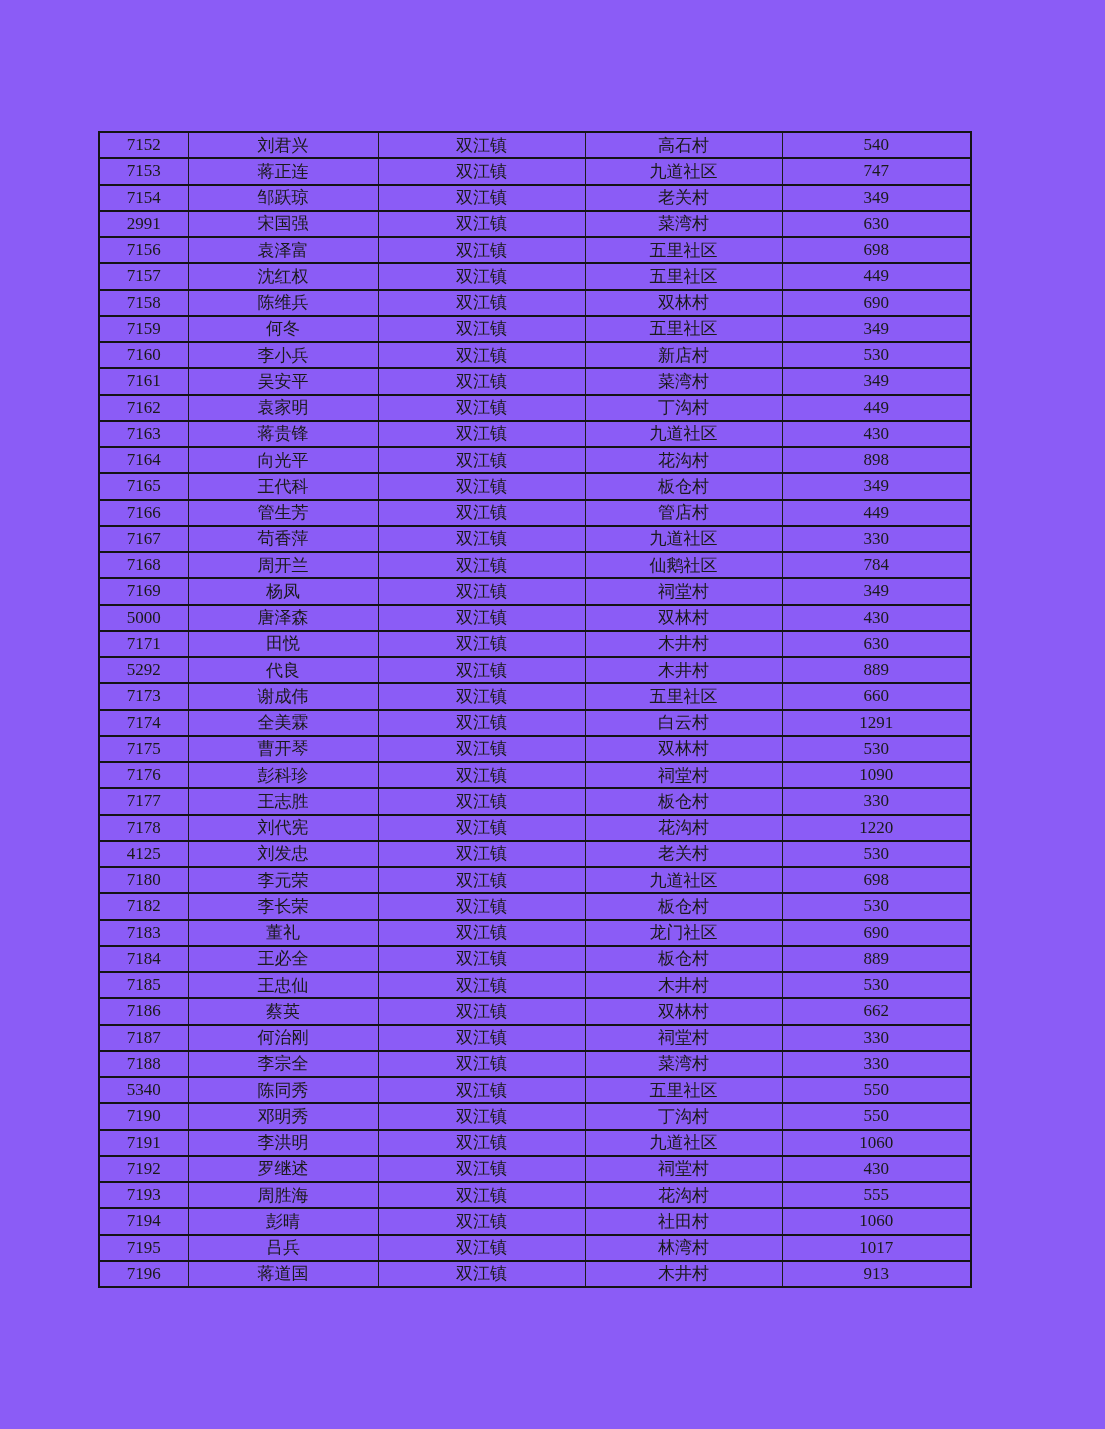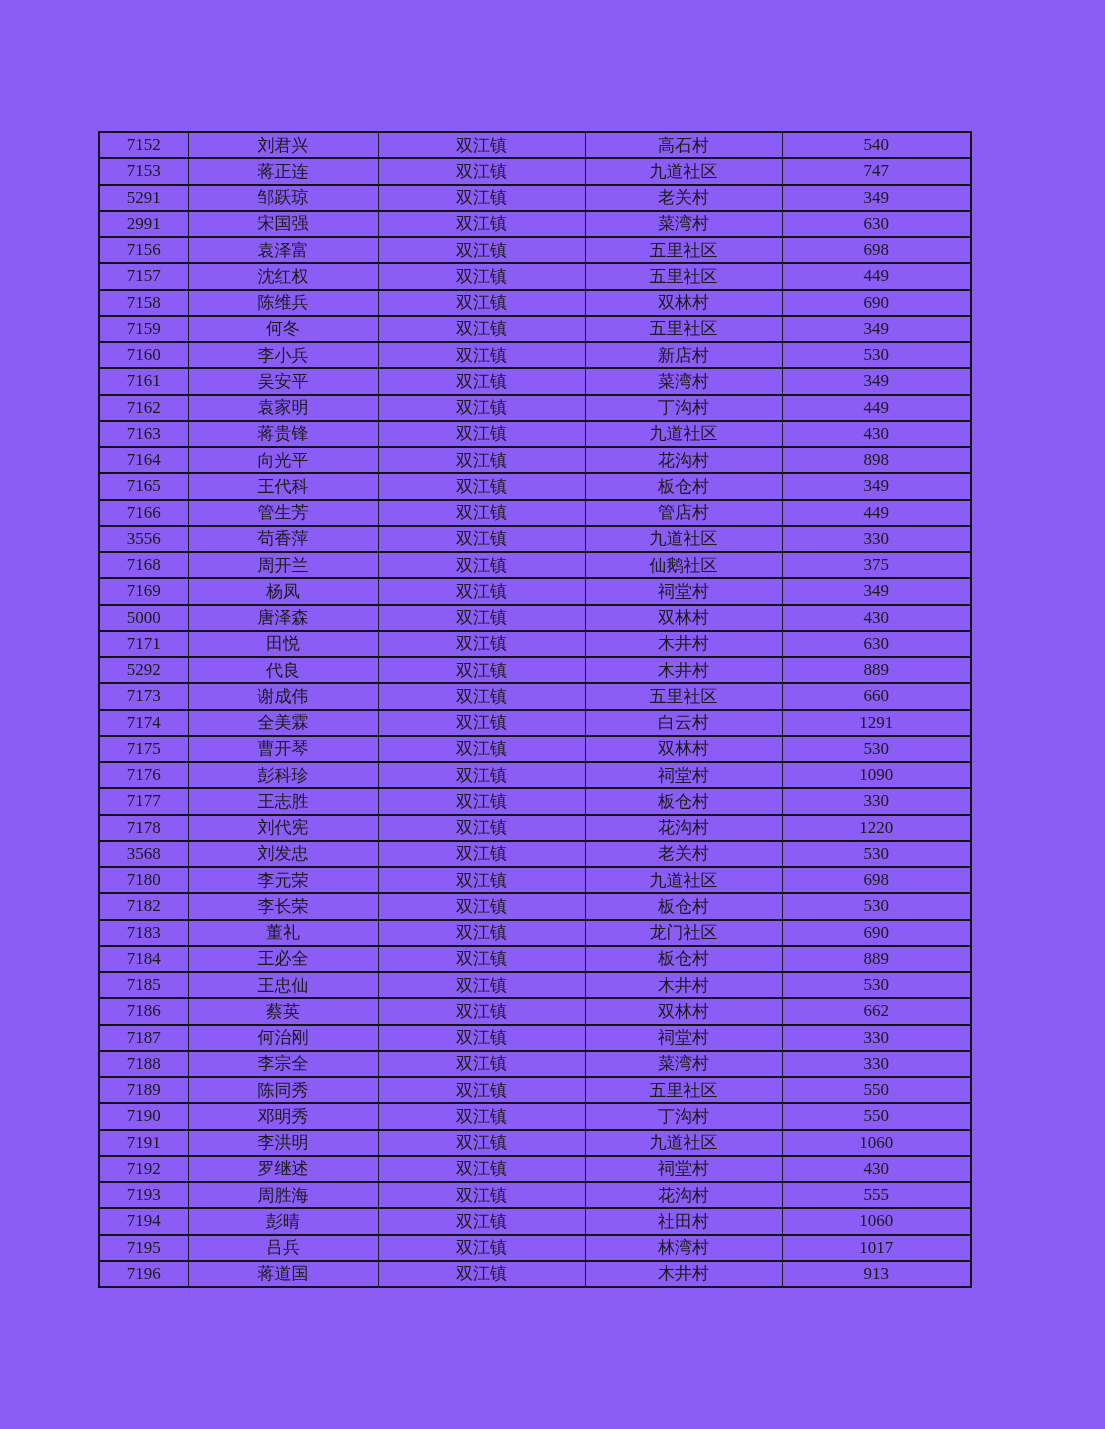--- a/index.html
+++ b/index.html
@@ -65,21 +65,21 @@
     <td>540</td>
   </tr>
         <tr>
     <td>7153</td>
     <td>蒋正连</td>
     <td>双江镇</td>
     <td>九道社区</td>
     <td>747</td>
   </tr>
         <tr>
-    <td>5291</td>
+    <td>7154</td>
     <td>邹跃琼</td>
     <td>双江镇</td>
     <td>老关村</td>
     <td>349</td>
   </tr>
         <tr>
     <td>2991</td>
     <td>宋国强</td>
     <td>双江镇</td>
     <td>菜湾村</td>
@@ -156,32 +156,32 @@
     <td>349</td>
   </tr>
         <tr>
     <td>7166</td>
     <td>管生芳</td>
     <td>双江镇</td>
     <td>管店村</td>
     <td>449</td>
   </tr>
         <tr>
-    <td>3556</td>
+    <td>7167</td>
     <td>苟香萍</td>
     <td>双江镇</td>
     <td>九道社区</td>
     <td>330</td>
   </tr>
         <tr>
     <td>7168</td>
     <td>周开兰</td>
     <td>双江镇</td>
     <td>仙鹅社区</td>
-    <td>375</td>
+    <td>784</td>
   </tr>
         <tr>
     <td>7169</td>
     <td>杨凤</td>
     <td>双江镇</td>
     <td>祠堂村</td>
     <td>349</td>
   </tr>
         <tr>
     <td>5000</td>
@@ -240,21 +240,21 @@
     <td>330</td>
   </tr>
         <tr>
     <td>7178</td>
     <td>刘代宪</td>
     <td>双江镇</td>
     <td>花沟村</td>
     <td>1220</td>
   </tr>
         <tr>
-    <td>3568</td>
+    <td>4125</td>
     <td>刘发忠</td>
     <td>双江镇</td>
     <td>老关村</td>
     <td>530</td>
   </tr>
         <tr>
     <td>7180</td>
     <td>李元荣</td>
     <td>双江镇</td>
     <td>九道社区</td>
@@ -303,21 +303,21 @@
     <td>330</td>
   </tr>
         <tr>
     <td>7188</td>
     <td>李宗全</td>
     <td>双江镇</td>
     <td>菜湾村</td>
     <td>330</td>
   </tr>
         <tr>
-    <td>7189</td>
+    <td>5340</td>
     <td>陈同秀</td>
     <td>双江镇</td>
     <td>五里社区</td>
     <td>550</td>
   </tr>
         <tr>
     <td>7190</td>
     <td>邓明秀</td>
     <td>双江镇</td>
     <td>丁沟村</td>

